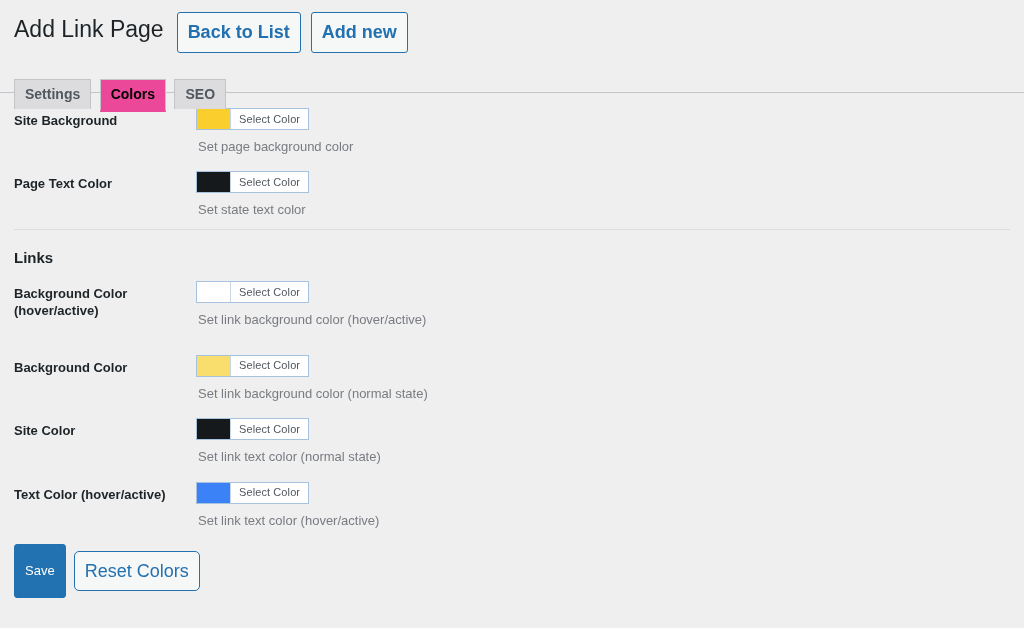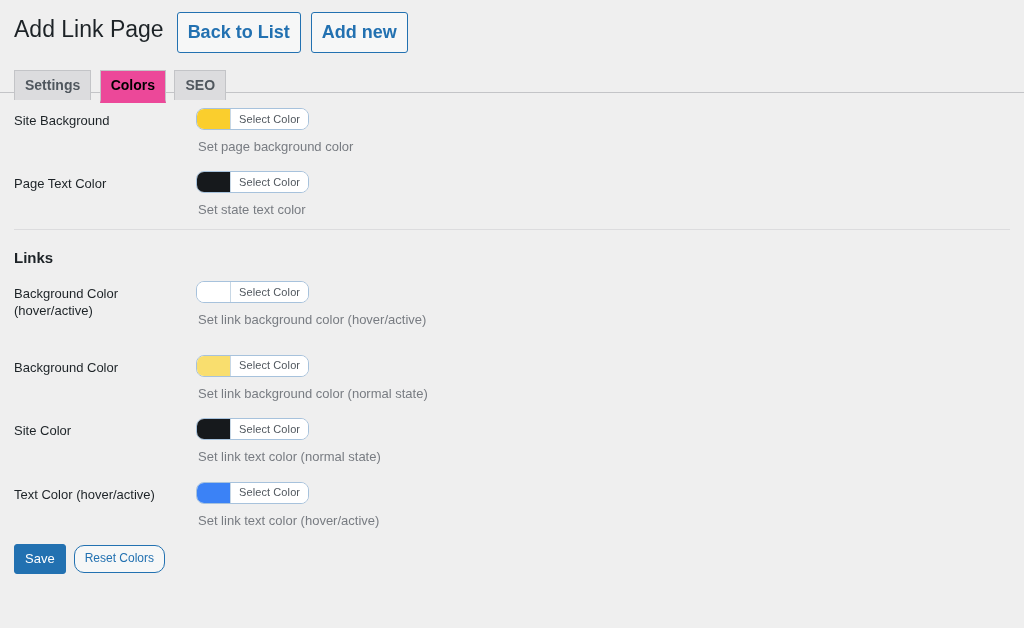--- a/index.html
+++ b/index.html
@@ -54,21 +54,21 @@
     margin: 16px 0 0 0;
     padding: 0 0 0 14px;
     border-bottom: 1px solid #c3c4c7;
     line-height: inherit;
     height: 25px;
     box-sizing: content-box;
   }
   .nav-tab {
     display: inline-block;
     position: relative;
-    top: 3px;
+    top: 12px;
     margin-left: 0;
     margin-right: 4px;
     padding: 5px 10px 6px;
     font-size: 14px;
     line-height: 1.3;
     font-weight: 600;
     background: #dcdcde;
     color: #50575e;
     border: 1px solid #c3c4c7;
     border-bottom: none;
@@ -101,36 +101,36 @@
   }
   .form-row {
     vertical-align: top;
   }
   .form-row > .label-cell {
     width: 172px;
     padding: 20px 10px 20px 0;
     vertical-align: top;
     text-align: left;
     font-size: 13px;
-    font-weight: normal;
+    font-weight: bold;
     line-height: 1.3;
     color: #1d2327;
   }
   .form-row > .field-cell {
     padding: 15px 10px 0 0;
     vertical-align: top;
     line-height: 1.3;
   }
 
   
   .color-picker {
     display: inline-flex;
     align-items: stretch;
     border: 1px solid #a7c2dc;
-    border-radius: 8px;
+    border-radius: 0;
     background: #fff;
     height: 22px;
     overflow: hidden;
     cursor: pointer;
     vertical-align: top;
     box-sizing: border-box;
   }
   .color-swatch {
     width: 33px;
     border-right: 1px solid #c7d7e5;
@@ -170,33 +170,33 @@
   }
   .button-primary {
     display: inline-block;
     font-size: 13px;
     font-weight: 400;
     line-height: 2.15384615;
     background: #2271b1;
     border: 1px solid #2271b1;
     border-radius: 3px;
     color: #fff;
-    padding: 0 10px;
+    padding: 12px 10px;
     text-decoration: none;
     cursor: pointer;
     white-space: nowrap;
   }
   .button-secondary {
     display: inline-block;
-    font-size: 12px;
+    font-size: 18px;
     font-weight: 400;
     line-height: 2.15384615;
     background: #f6f7f7;
     border: 1px solid #2271b1;
-    border-radius: 10px;
+    border-radius: 5px;
     color: #2271b1;
     padding: 0 10px;
     text-decoration: none;
     cursor: pointer;
     white-space: nowrap;
   }
 </style>
 </head>
 <body>
 

